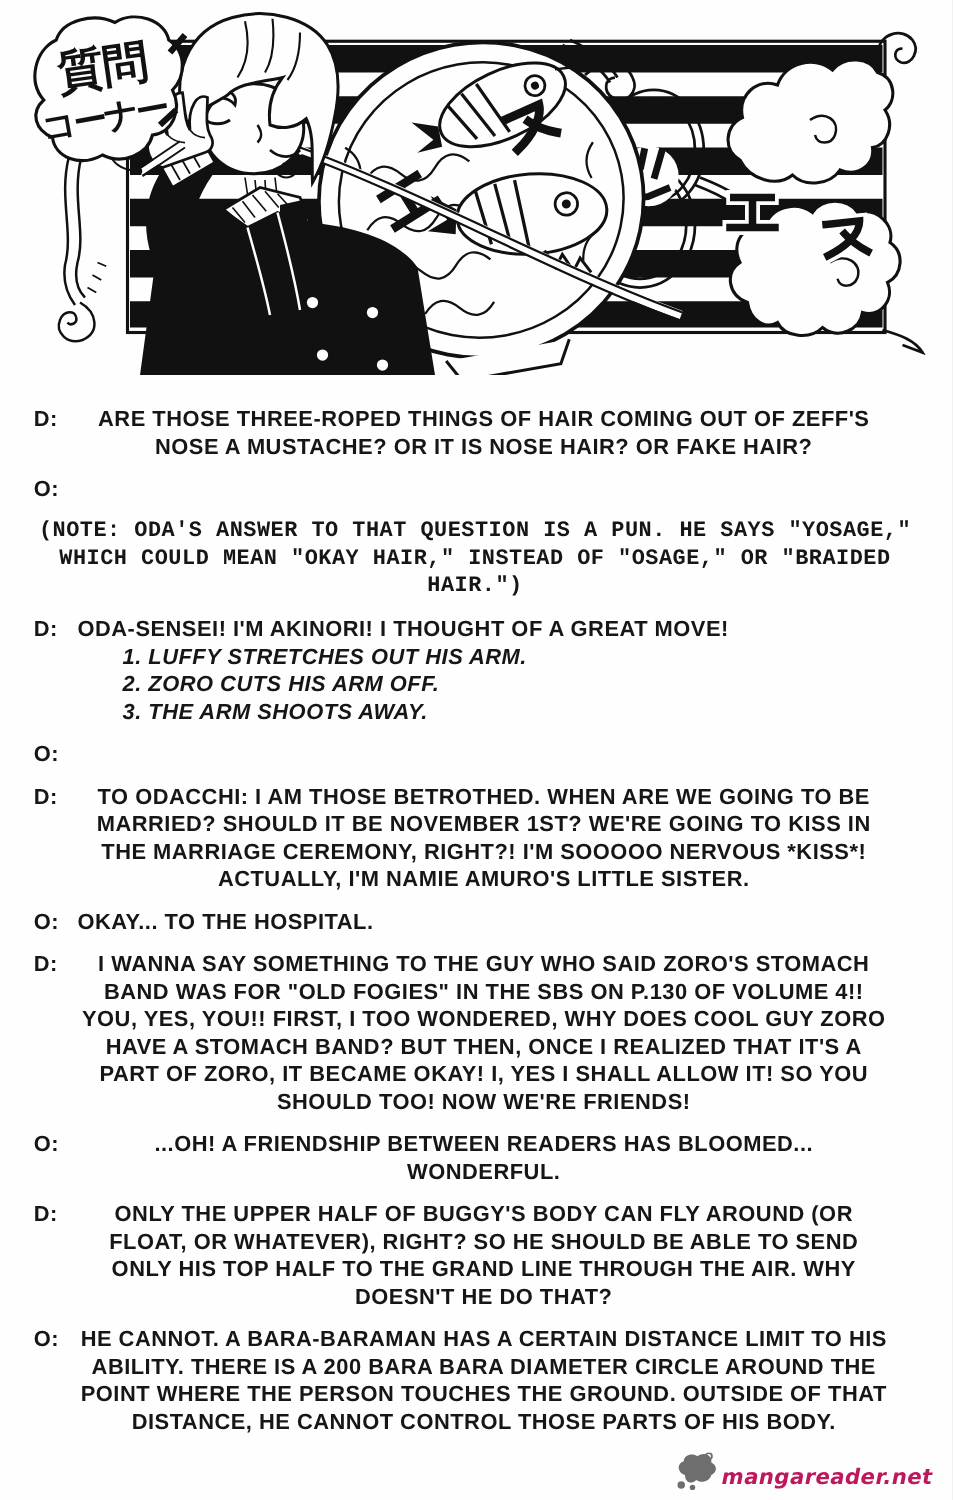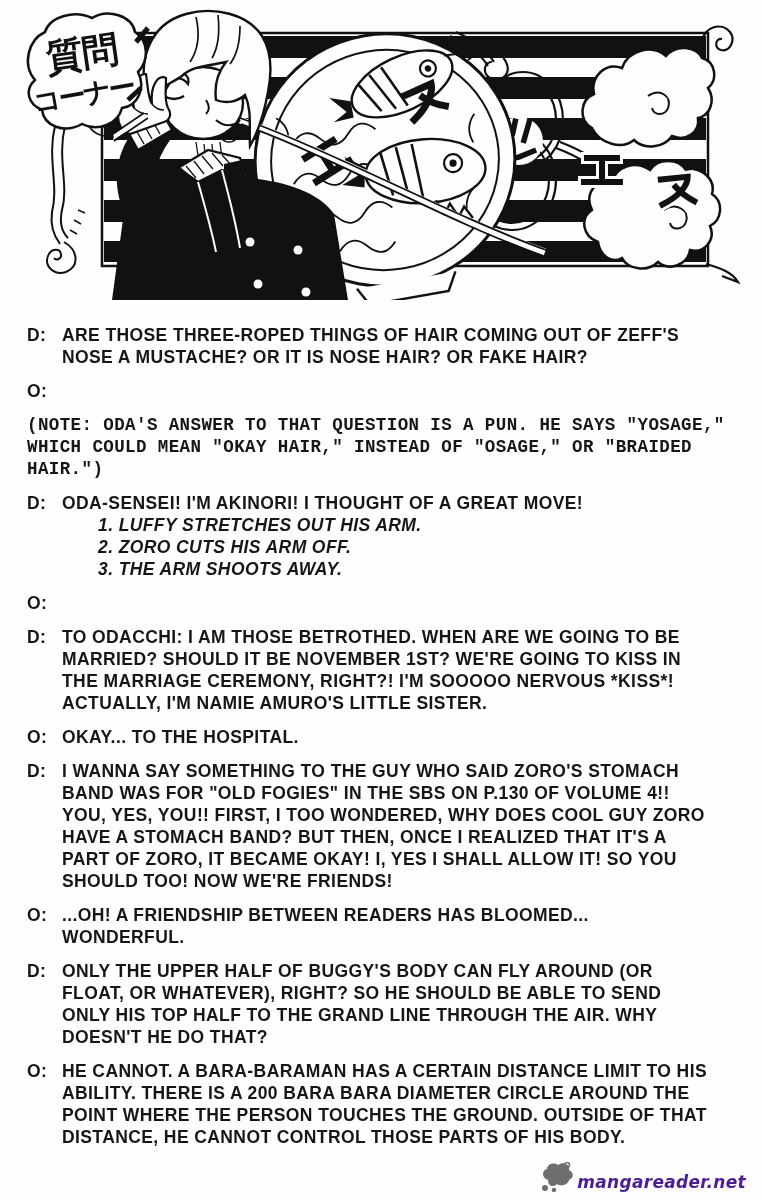--- a/index.html
+++ b/index.html
@@ -3,26 +3,26 @@
 <meta charset="utf-8">
 <style>
   html,body{margin:0;padding:0;background:#e8e8e8;}
   .page{position:relative;width:762px;height:1200px;background:#fefefe;overflow:hidden;
         font-family:"Liberation Sans","DejaVu Sans",sans-serif;color:#161616;}
   .header-art{display:block;margin:0;}
   .qa-wrap{padding:24px 20px 0 27px;}
   .entry{display:flex;margin-bottom:12px;}
   .entry.after-gap{margin-top:9px;}
   .entry .label{flex:0 0 35px;font-weight:bold;font-size:17.5px;line-height:22px;letter-spacing:.4px;}
-  .entry .text{margin:0;font-weight:bold;font-size:17.5px;line-height:22px;letter-spacing:.4px;max-width:650px;}
+  .entry .text{margin:0;font-weight:bold;font-size:17.5px;line-height:22px;letter-spacing:.4px;max-width:650px;text-align:center;}
   .entry.note-entry .text{max-width:706px;font-family:Liberation Mono, monospace;}
   .sublines{padding-left:36px;font-style:italic;}
   .sublines p{margin:0;font-weight:bold;font-size:17.5px;line-height:22px;letter-spacing:.4px;}
   .watermark{position:absolute;right:16px;bottom:8px;display:flex;align-items:flex-end;gap:3px;}
-  .watermark .wm-text{color:#4c1d95;font-weight:bold;font-style:italic;font-size:17px;
+  .watermark .wm-text{color:#be185d;font-weight:bold;font-style:italic;font-size:17px;
         font-family:"DejaVu Sans","Liberation Sans",sans-serif;letter-spacing:.3px;line-height:20px;}
   svg text.cjk{font-family:"DejaVu Sans",sans-serif;font-weight:bold;fill:#111;}
 </style>
 </head>
 <body>
 
 <div class="page">
 
   <svg class="header-art" width="762" height="300" viewBox="0 0 762 300">
 

